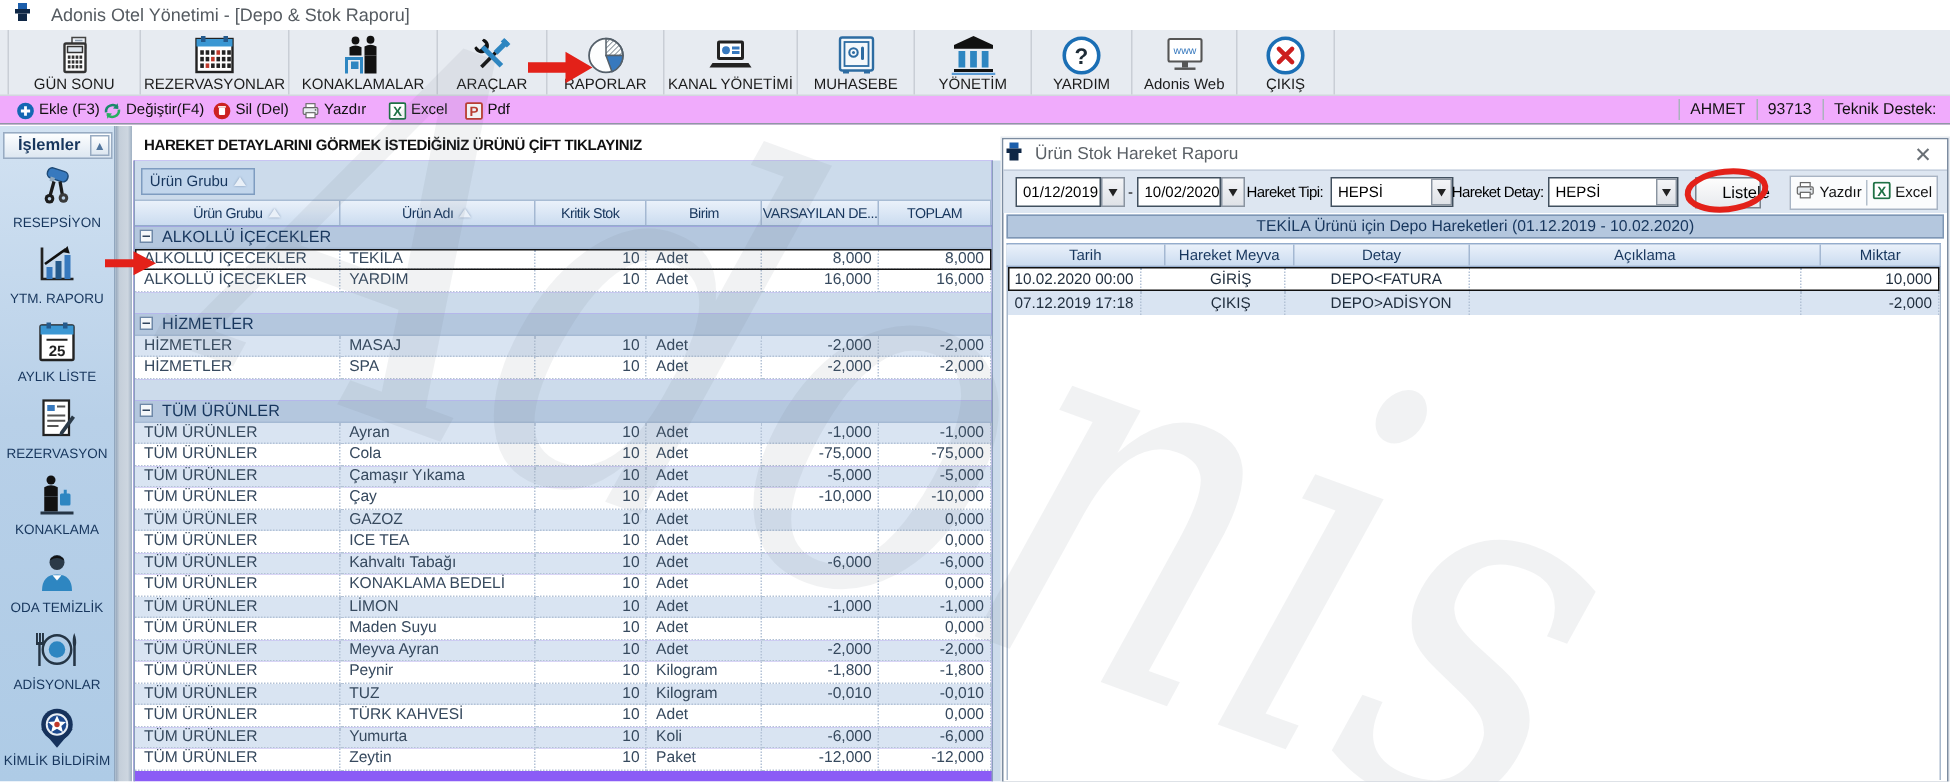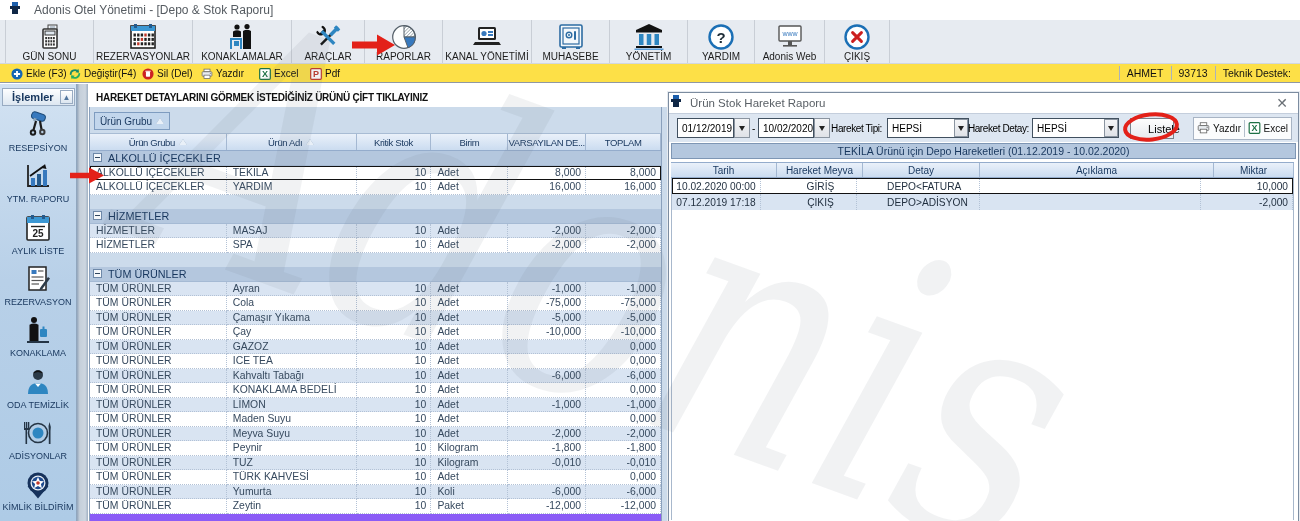--- a/index.html
+++ b/index.html
@@ -12,21 +12,21 @@
   #titlebar .ttext { margin-left:12px; font-size:12px; color:#555b61; }
 
   
   #toolbar { left:0; top:20px; width:1300px; height:44px; background:#e7ebf1; border-bottom:1px solid #d2d7de; display:flex; }
   .tb-btn { height:100%; display:flex; flex-direction:column; align-items:center; justify-content:flex-start; padding-top:2px; border-right:1px solid #c9ced6; cursor:default; }
   .tb-btn:first-child { border-left:1px solid #c9ced6; margin-left:5px; }
   .tb-btn .tb-icon { height:29px; display:flex; align-items:center; justify-content:center; }
   .tb-btn .tb-label { font-size:10px; color:#1c1c1c; white-space:nowrap; margin-top:0; }
 
   
-  #actionbar { left:0; top:64px; width:1300px; height:19px; background:#fde047; border-bottom:1px solid #8f98a4; display:flex; align-items:center; }
+  #actionbar { left:0; top:64px; width:1300px; height:19px; background:#f0abfc; border-bottom:1px solid #8f98a4; display:flex; align-items:center; }
   .ab-item { position:absolute; top:1px; height:17px; display:flex; align-items:center; cursor:default; }
   .ab-item .ab-icon { display:flex; align-items:center; }
   .ab-item .ab-icon svg { width:12px; height:12px; }
   .ab-item .ab-label { font-size:10px; color:#111; margin-left:3px; white-space:nowrap; }
   #ab-right { position:absolute; right:2px; top:64px; height:18px; display:flex; align-items:center; }
   .ab-sep { width:1px; height:14px; background:#aab2bc; }
   .ab-stat { font-size:10.5px; color:#111; padding:0 7px; white-space:nowrap; }
 
   
   #splitter { left:77px; top:84px; width:11px; height:437px; background:linear-gradient(90deg,#93a5ba 0%,#c5cfda 25%,#cdd6e0 75%,#9fb0c2 100%); }
@@ -620,21 +620,21 @@
         <div class="g-row">
           <div class="g-cell al" style="width: 137px;">TÜM ÜRÜNLER</div>
           <div class="g-cell al" style="width: 130px;">Maden Suyu</div>
           <div class="g-cell ar" style="width: 75px;">10</div>
           <div class="g-cell al" style="width: 77px;">Adet</div>
           <div class="g-cell ar" style="width: 78px;"></div>
           <div class="g-cell ar" style="width: 75px;">0,000</div>
         </div>
         <div class="g-row alt">
           <div class="g-cell al" style="width: 137px;">TÜM ÜRÜNLER</div>
-          <div class="g-cell al" style="width: 130px;">Meyva Suyu</div>
+          <div class="g-cell al" style="width: 130px;">Meyva Ayran</div>
           <div class="g-cell ar" style="width: 75px;">10</div>
           <div class="g-cell al" style="width: 77px;">Adet</div>
           <div class="g-cell ar" style="width: 78px;">-2,000</div>
           <div class="g-cell ar" style="width: 75px;">-2,000</div>
         </div>
         <div class="g-row">
           <div class="g-cell al" style="width: 137px;">TÜM ÜRÜNLER</div>
           <div class="g-cell al" style="width: 130px;">Peynir</div>
           <div class="g-cell ar" style="width: 75px;">10</div>
           <div class="g-cell al" style="width: 77px;">Kilogram</div>

